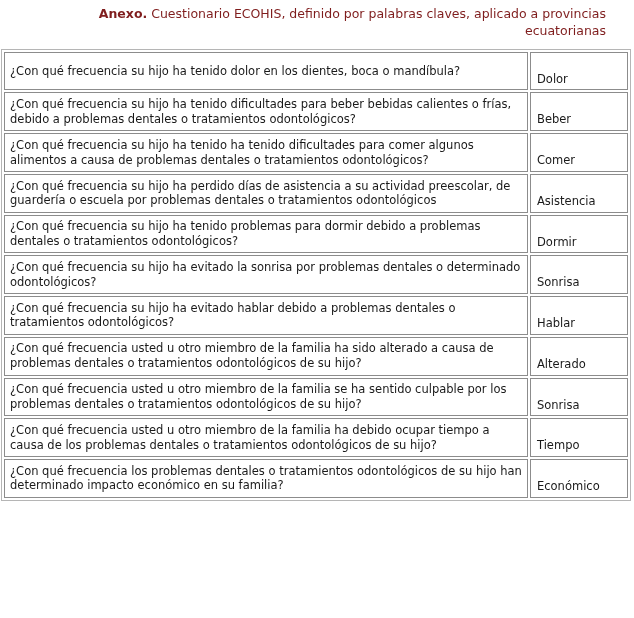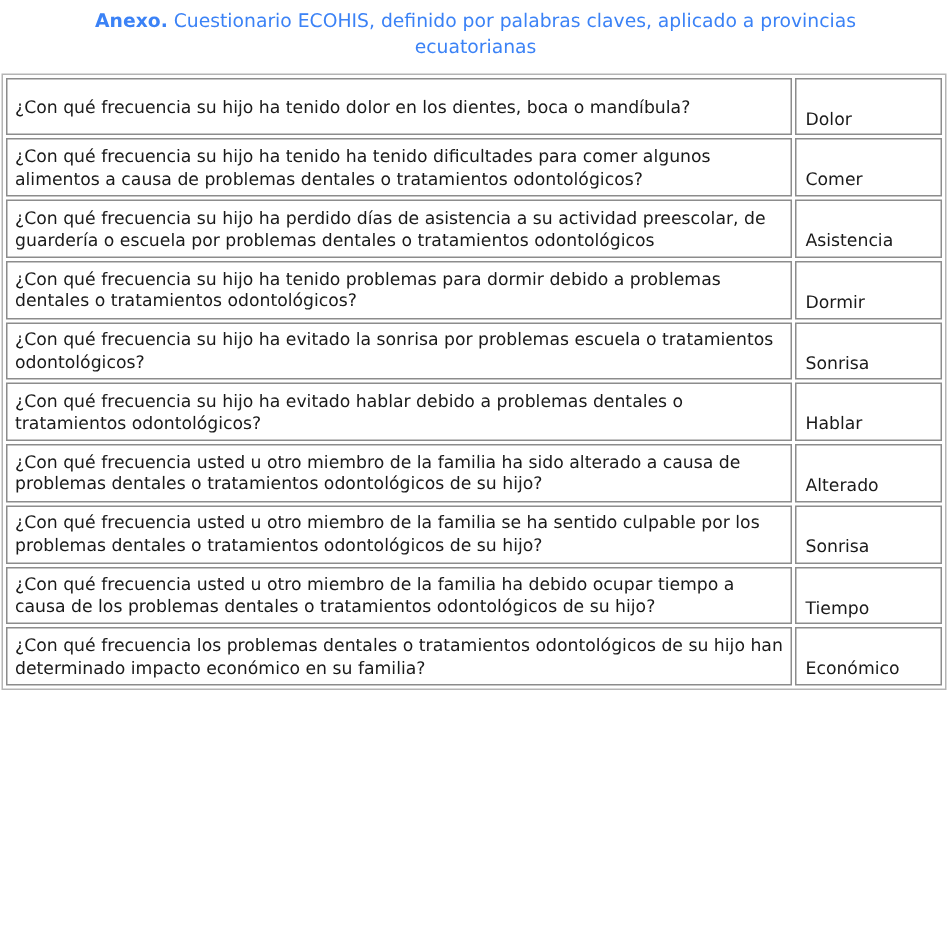--- a/index.html
+++ b/index.html
@@ -12,24 +12,24 @@
     width: 634px;
     height: 618px;
     box-sizing: border-box;
     font-family: "DejaVu Sans", "Liberation Sans", sans-serif;
     color: #1a1a1a;
     overflow: hidden;
   }
   .title {
     margin: 6px auto 9px auto;
     max-width: 578px;
-    text-align: center;
+    text-align: right;
     font-size: 12.5px;
     line-height: 1.35;
-    color: #3b82f6;
+    color: #7f1d1d;
   }
   .title .bold {
     font-weight: bold;
   }
   table.ecohis {
     width: 630px;
     margin-left: 1px;
     border-collapse: separate;
     border-spacing: 2px;
     border: 1px solid #b5b5b5;
@@ -59,33 +59,37 @@
     <span class="bold">Anexo.</span><span> Cuestionario ECOHIS, definido por palabras claves, aplicado a provincias ecuatorianas</span>
   </div>
 
   <table class="ecohis">
     <tbody>
       <tr>
         <td class="q">¿Con qué frecuencia su hijo ha tenido dolor en los dientes, boca o mandíbula?</td>
         <td class="k">Dolor</td>
       </tr>
       <tr>
+        <td class="q">¿Con qué frecuencia su hijo ha tenido dificultades para beber bebidas calientes o frías, debido a problemas dentales o tratamientos odontológicos?</td>
+        <td class="k">Beber</td>
+      </tr>
+      <tr>
         <td class="q">¿Con qué frecuencia su hijo ha tenido ha tenido dificultades para comer algunos alimentos a causa de problemas dentales o tratamientos odontológicos?</td>
         <td class="k">Comer</td>
       </tr>
       <tr>
         <td class="q">¿Con qué frecuencia su hijo ha perdido días de asistencia a su actividad preescolar, de guardería o escuela por problemas dentales o tratamientos odontológicos</td>
         <td class="k">Asistencia</td>
       </tr>
       <tr>
         <td class="q">¿Con qué frecuencia su hijo ha tenido problemas para dormir debido a problemas dentales o tratamientos odontológicos?</td>
         <td class="k">Dormir</td>
       </tr>
       <tr>
-        <td class="q">¿Con qué frecuencia su hijo ha evitado la sonrisa por problemas escuela o tratamientos odontológicos?</td>
+        <td class="q">¿Con qué frecuencia su hijo ha evitado la sonrisa por problemas dentales o determinado odontológicos?</td>
         <td class="k">Sonrisa</td>
       </tr>
       <tr>
         <td class="q">¿Con qué frecuencia su hijo ha evitado hablar debido a problemas dentales o tratamientos odontológicos?</td>
         <td class="k">Hablar</td>
       </tr>
       <tr>
         <td class="q">¿Con qué frecuencia usted u otro miembro de la familia ha sido alterado a causa de problemas dentales o tratamientos odontológicos de su hijo?</td>
         <td class="k">Alterado</td>
       </tr>

